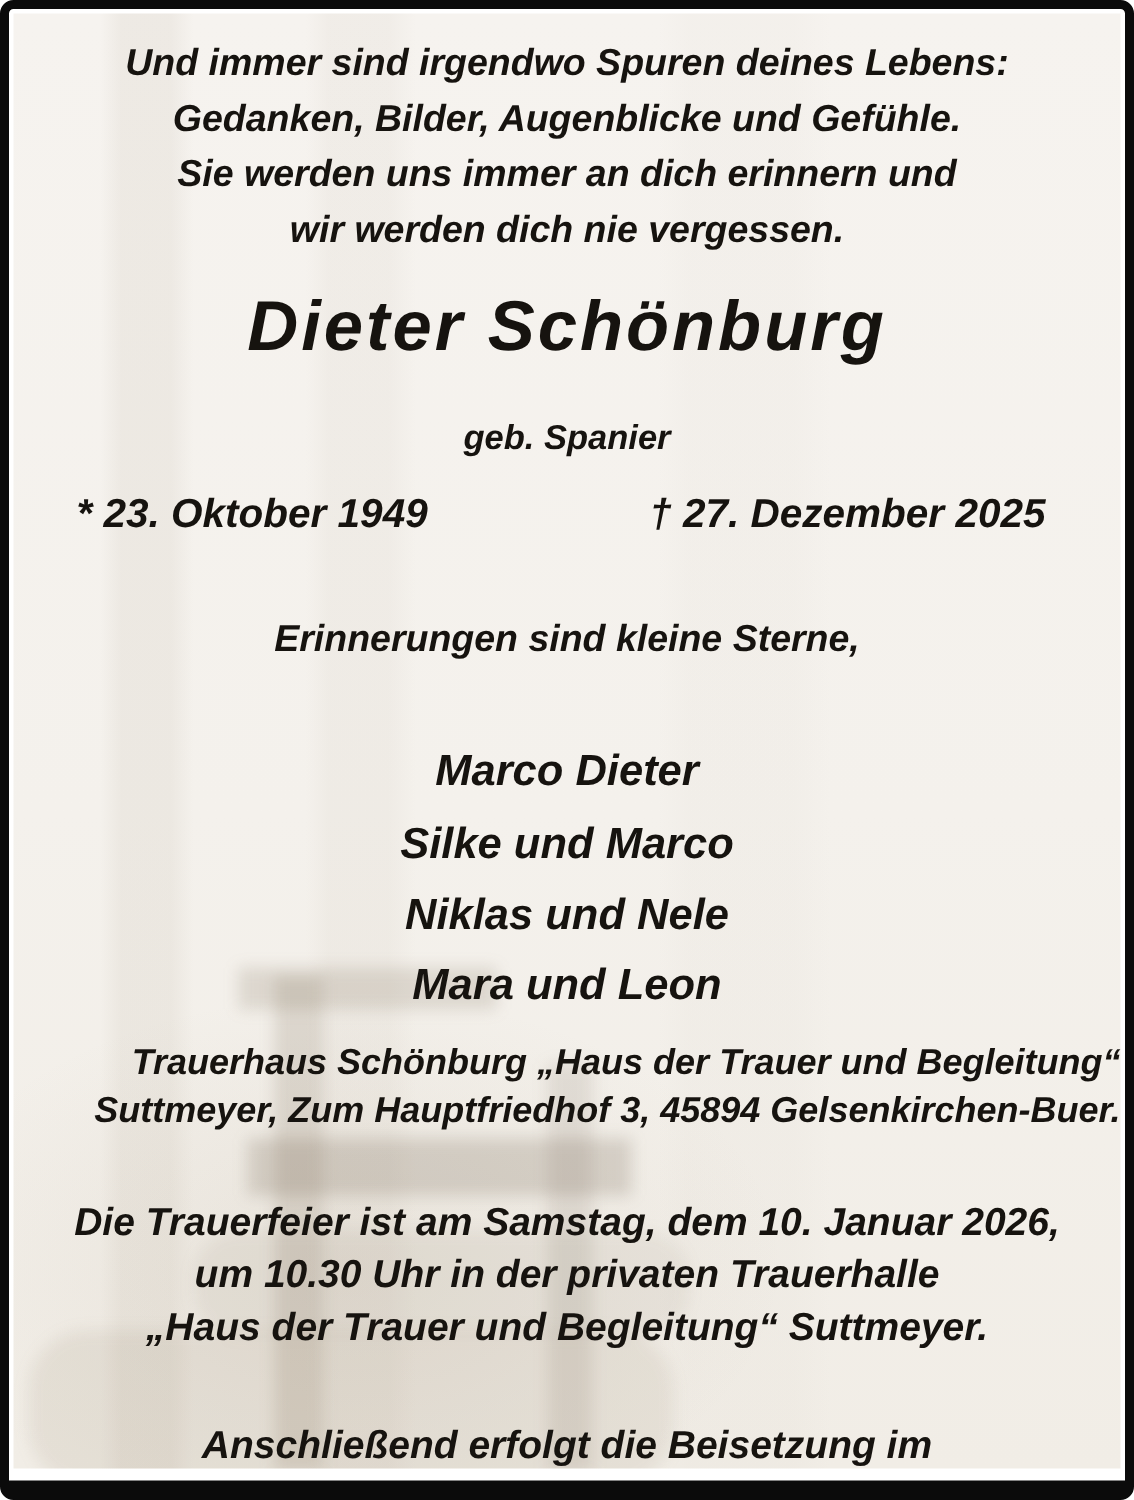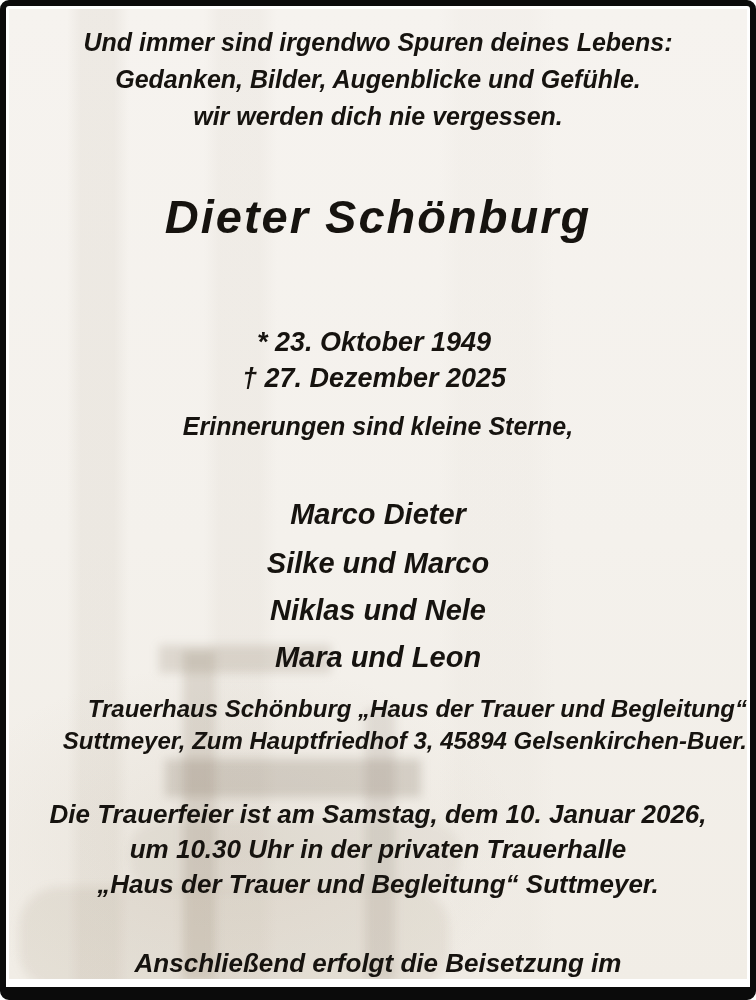--- a/index.html
+++ b/index.html
@@ -66,21 +66,20 @@
   .deceased-name  { top: 176px; font-size: 47px; line-height: 64px; letter-spacing: 2px; }
   .maiden-name    { top: 266px; font-size: 23px; line-height: 32px; }
   .dates-row {
     top: 315px;
     box-sizing: border-box;
     display: flex;
     justify-content: space-between;
     padding: 0 50px 0 42px;
     font-size: 27px;
     line-height: 36px;
-    flex-direction: column;
   }
   .verse-memory   { top: 400px; font-size: 25px; line-height: 34px; }
   .mourner-main   { top: 486px; font-size: 29px; line-height: 38px; }
   .mourner-list   { top: 531px; font-size: 29px; line-height: 47px; }
   .funeral-home   { top: 684px; font-size: 24px; line-height: 32px; text-align: right; }
   .service-info   { top: 788px; font-size: 26px; line-height: 35px; }
   .burial-info    { top: 905px; font-size: 26px; line-height: 33px; margin-top: 33px; }
 </style>
 </head>
 <body>
@@ -93,25 +92,27 @@
       <div class="bench-post-left"></div>
       <div class="bench-post-right"></div>
       <div class="bench-seat-rail"></div>
       <div class="bench-shadow"></div>
       <div class="bench-ground"></div>
     </div>
 
     <div class="txt verse-top">
       <div>Und immer sind irgendwo Spuren deines Lebens:</div>
       <div>Gedanken, Bilder, Augenblicke und Gefühle.</div>
+      <div>Sie werden uns immer an dich erinnern und</div>
       <div>wir werden dich nie vergessen.</div>
     </div>
 
     <div class="txt deceased-name">Dieter Schönburg</div>
 
+    <div class="txt maiden-name">geb. Spanier</div>
 
     <div class="txt dates-row">
       <span>* 23. Oktober 1949</span>
       <span>† 27. Dezember 2025</span>
     </div>
 
     <div class="txt verse-memory">
       <div>Erinnerungen sind kleine Sterne,</div>
     </div>
 

